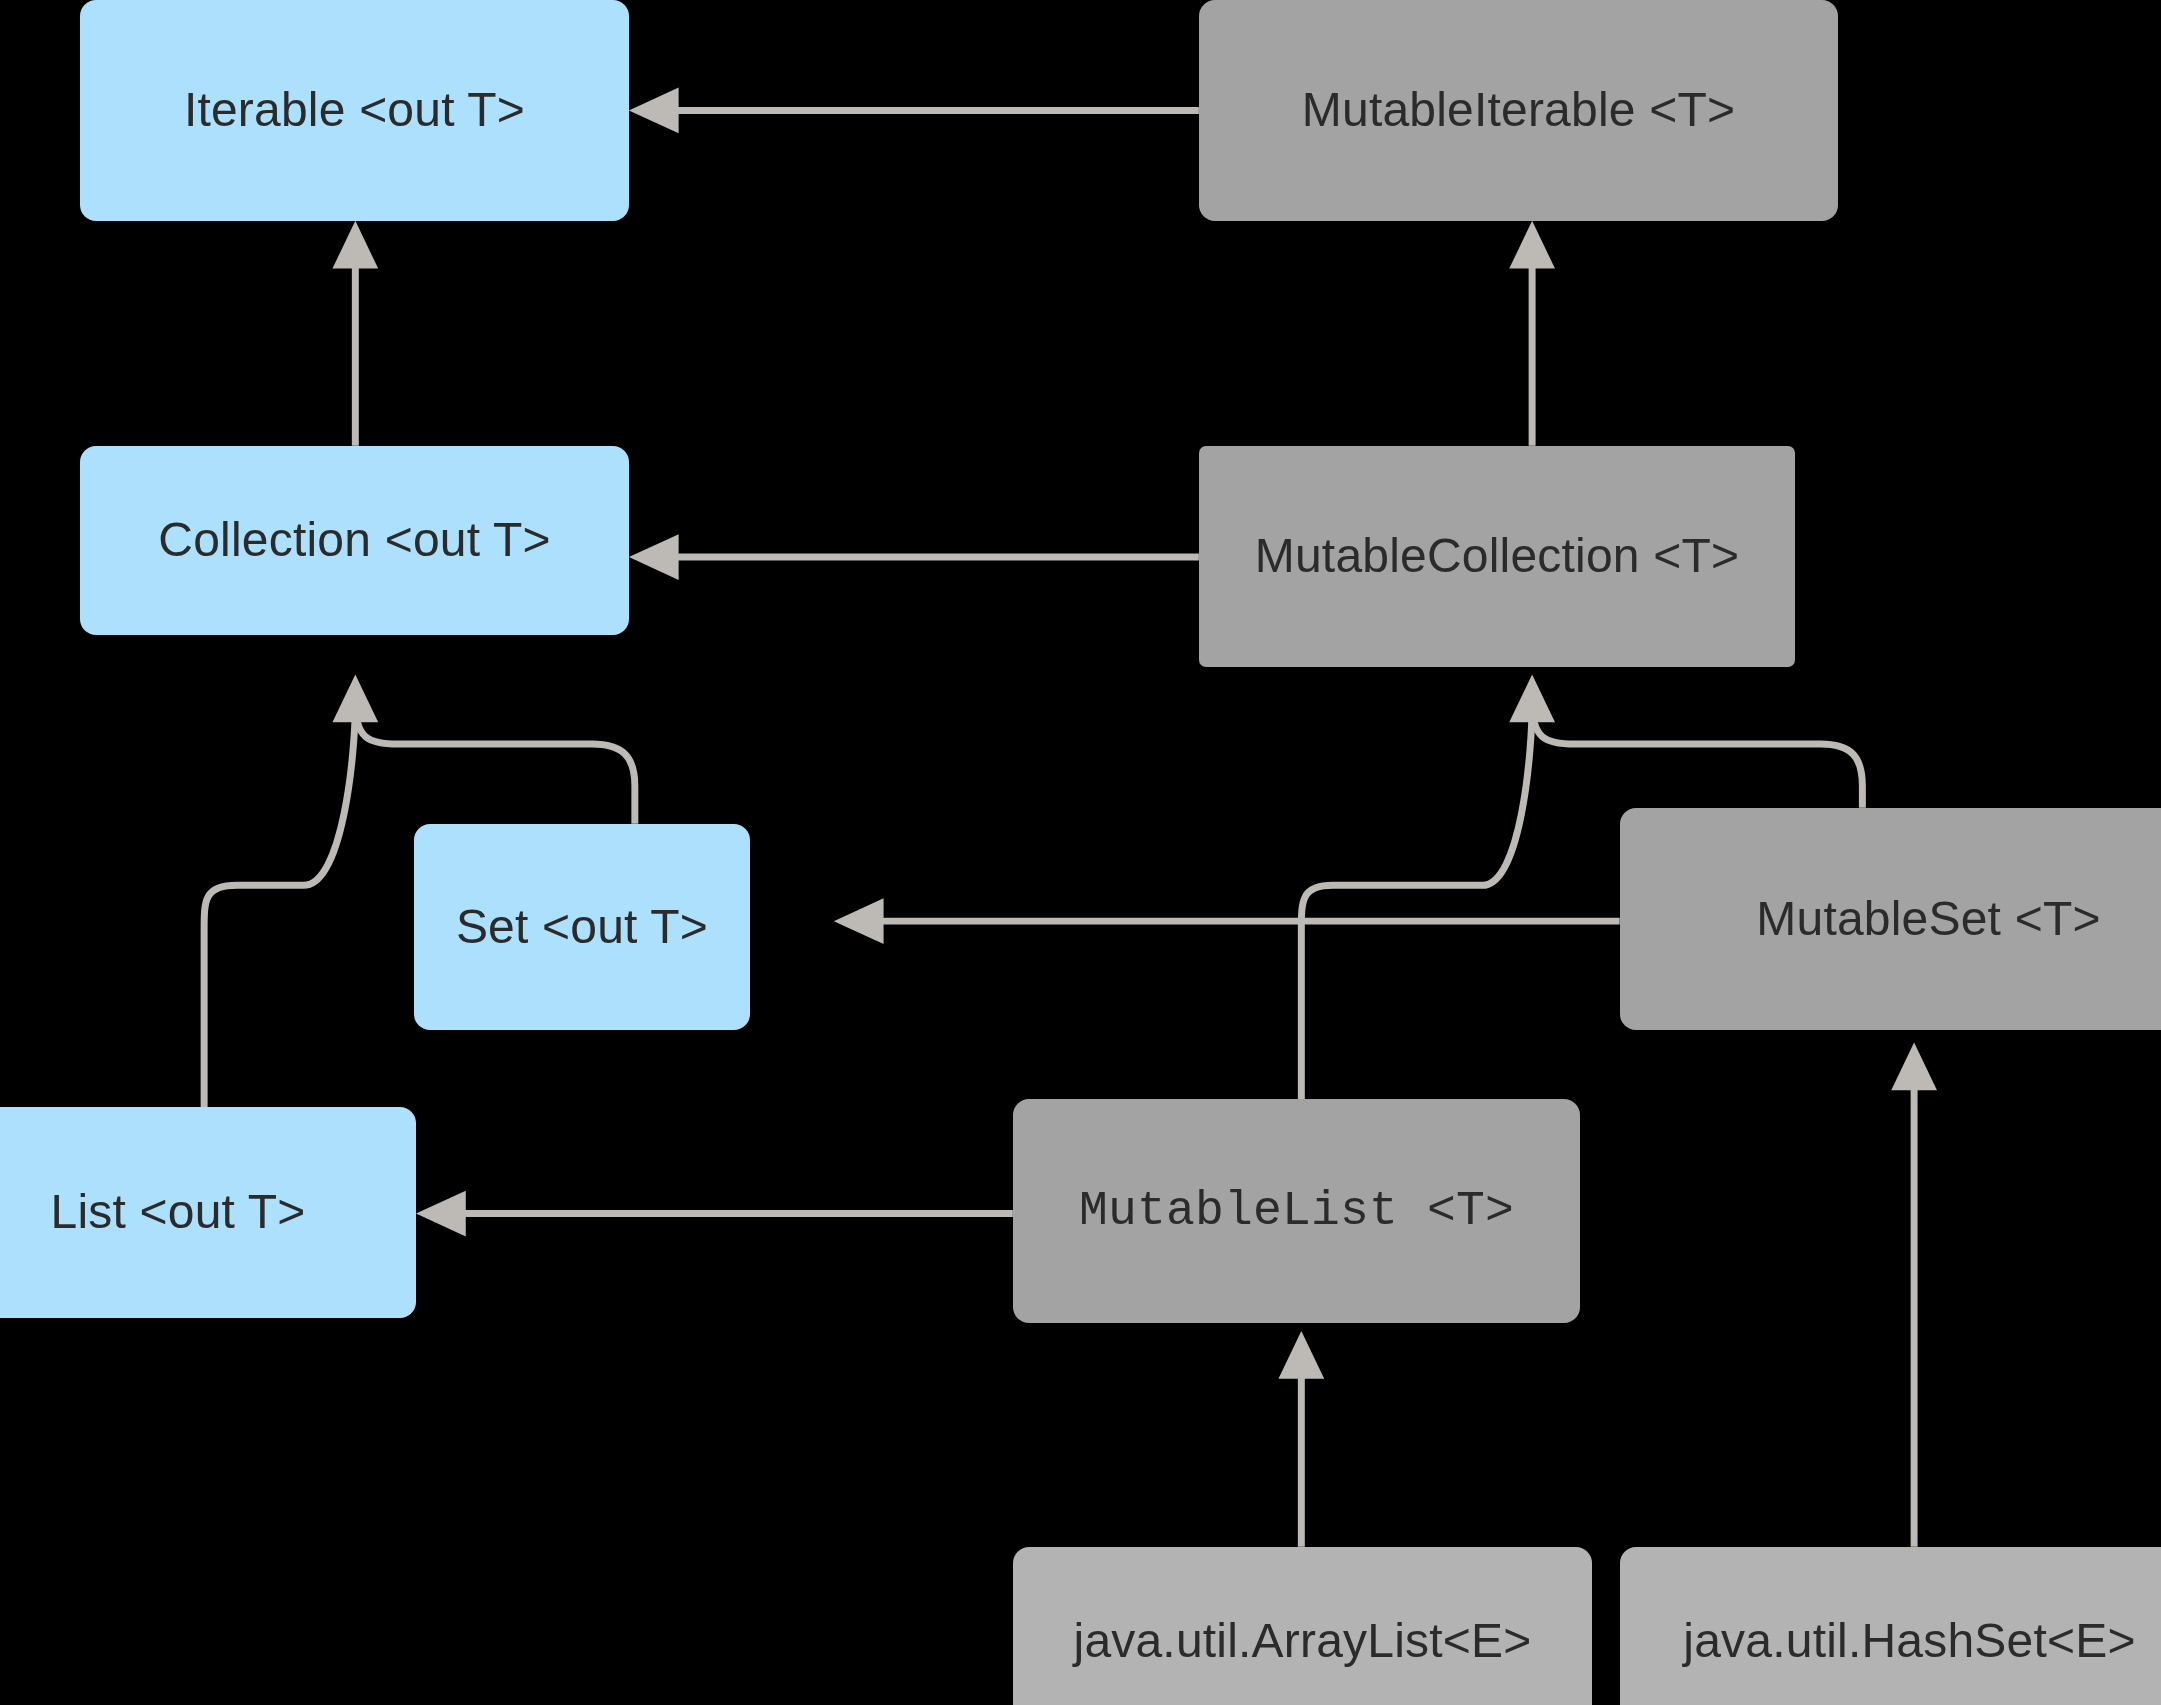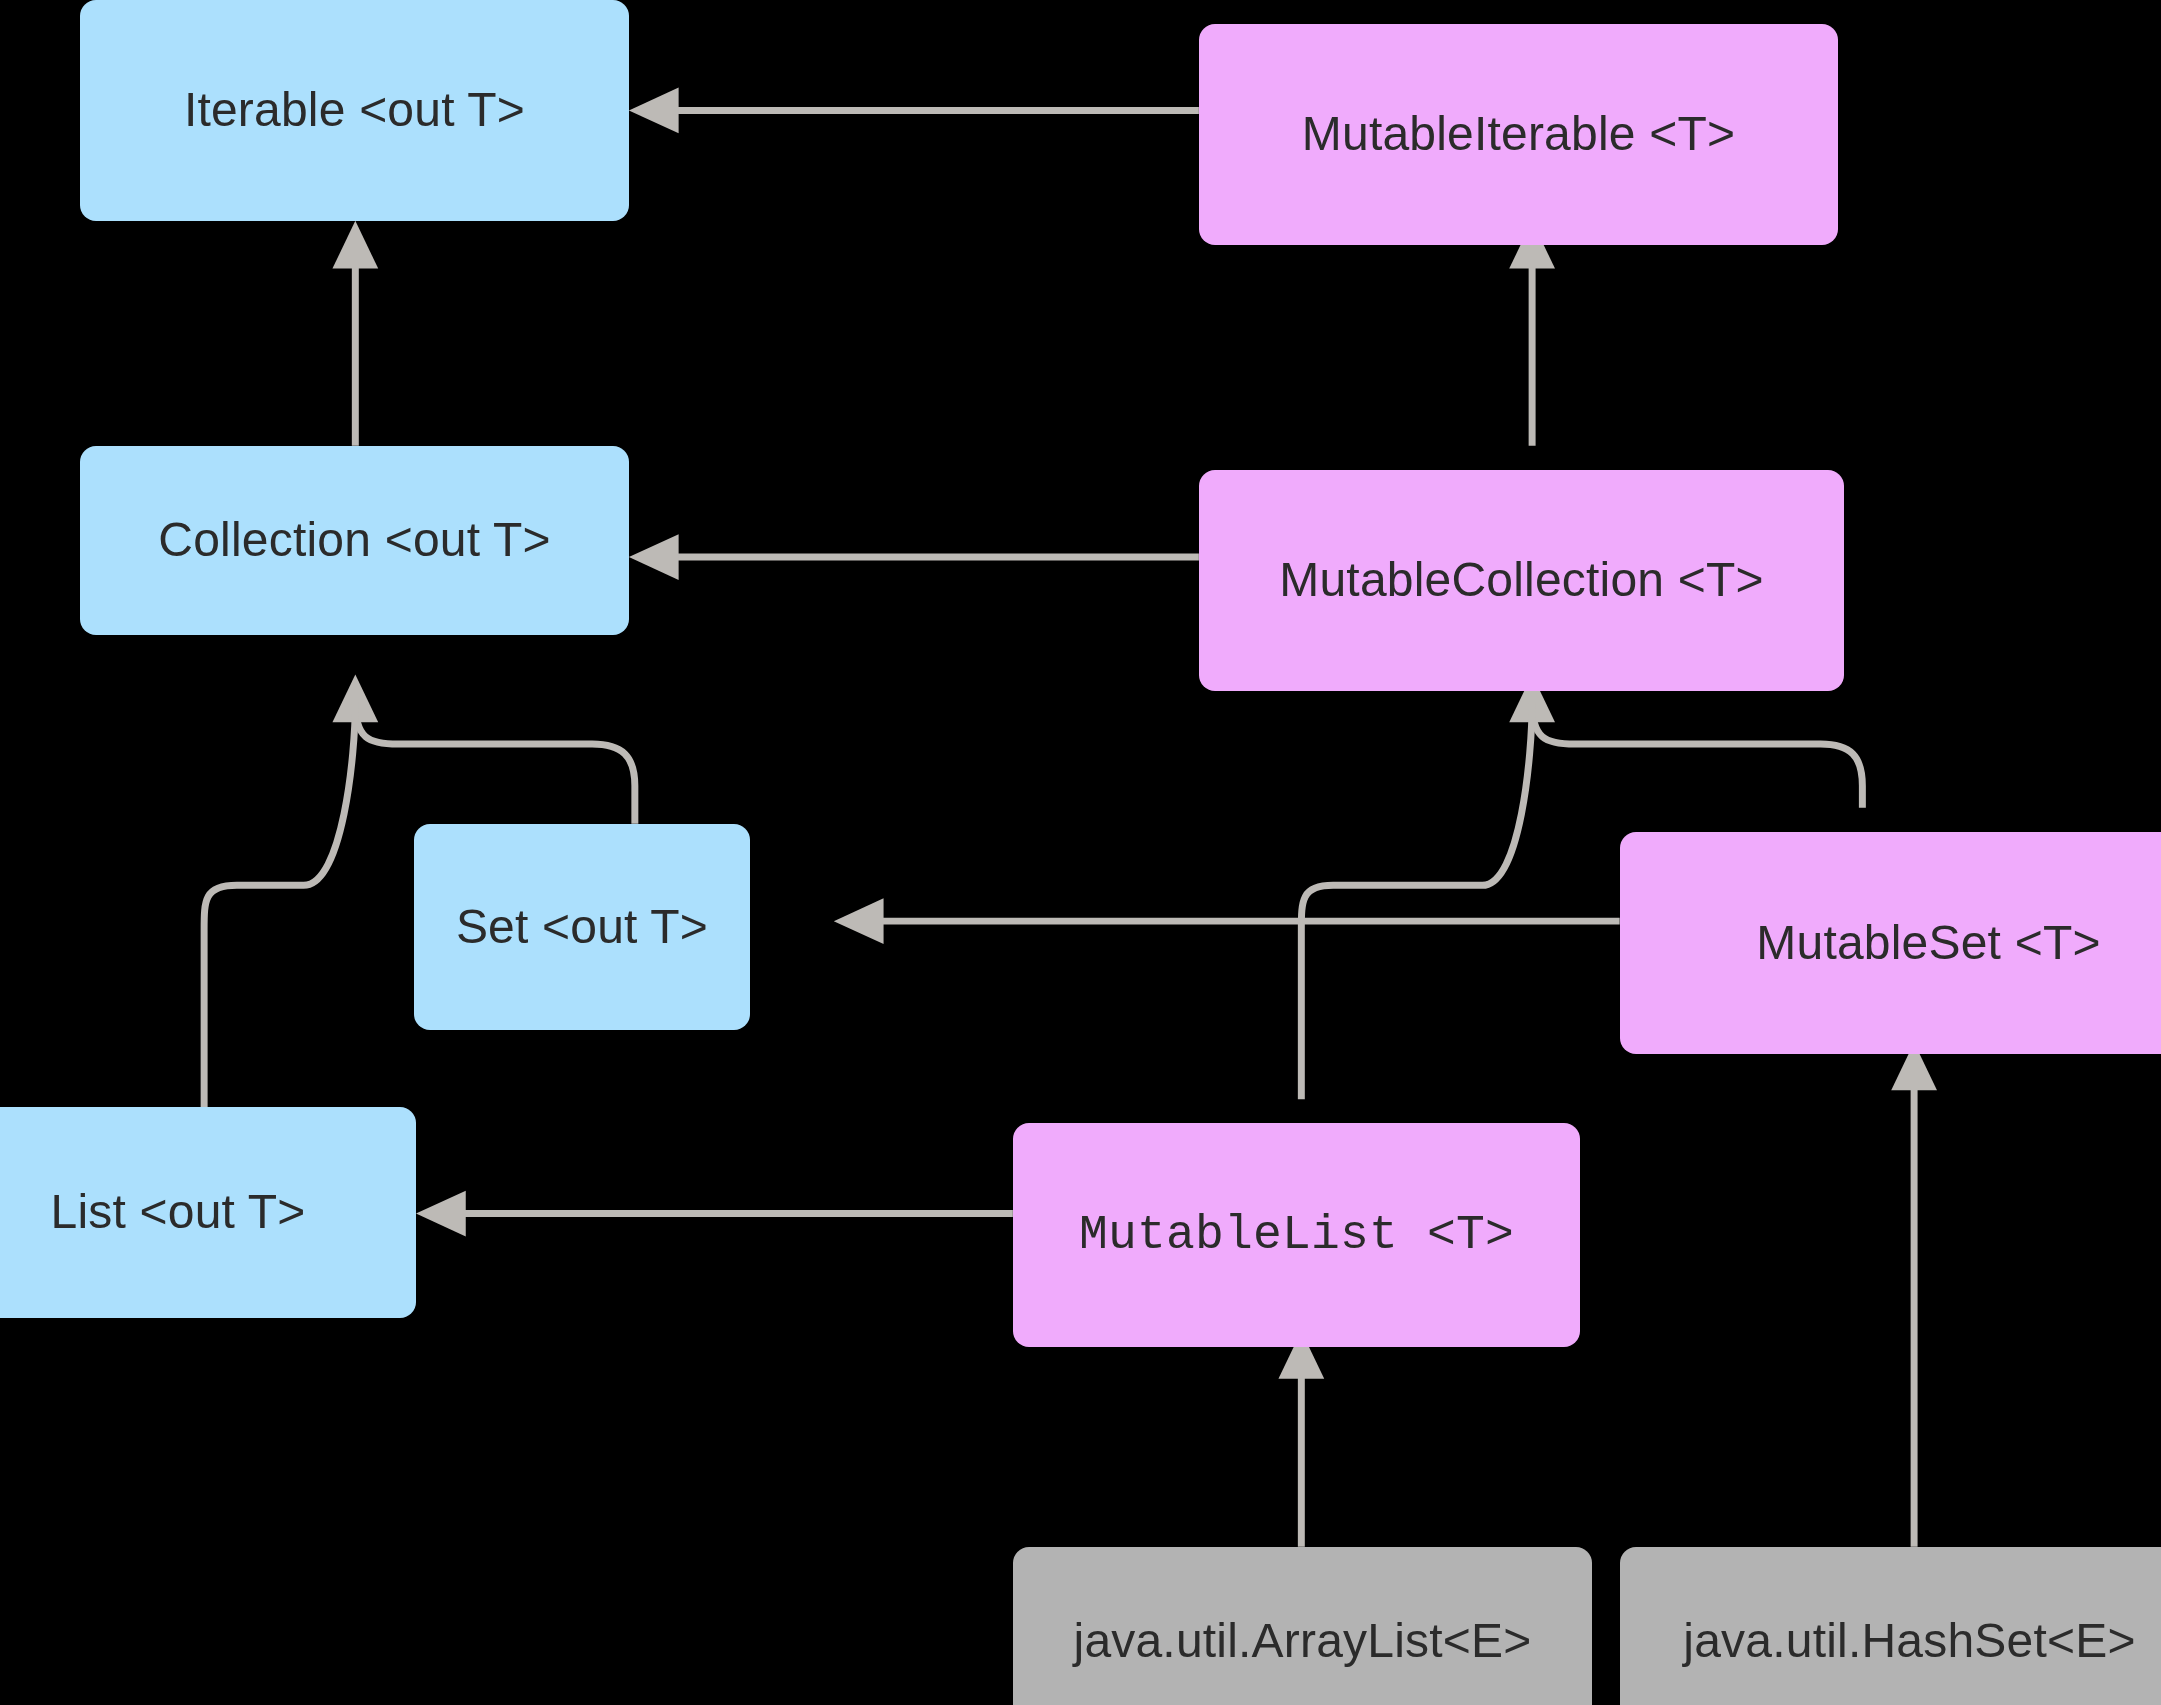--- a/index.html
+++ b/index.html
@@ -25,21 +25,21 @@
     text-align: center;
     color: #2b2b2b;
     font-size: 48px;
     font-weight: 400;
     letter-spacing: 0.2px;
     line-height: 1.1;
     padding: 0 26px;
     font-family: "Liberation Sans", sans-serif;
   }
   .node.readonly  { background: #ACE0FD; }
-  .node.mutable   { background: #f0abfc; margin-top: 24px; }
+  .node.mutable   { background: #a3a3a3; }
   .node.javaimpl  { background: #B3B3B3; }
 
   #edges {
     position: absolute;
     left: 0;
     top: 0;
     width: 2161px;
     height: 1705px;
     pointer-events: none;
   }
@@ -141,21 +141,21 @@
   </div>
 
   <div class="node mutable" style="left:1199px; top:0px; width:639px; height:221px;">
     <span>MutableIterable &lt;T&gt;</span>
   </div>
 
   <div class="node readonly" style="left:80px; top:446px; width:549px; height:189px;">
     <span>Collection &lt;out T&gt;</span>
   </div>
 
-  <div class="node mutable" style="left:1199px; top:446px; width:645px; height:221px;">
+  <div class="node mutable" style="left:1199px; top:446px; width:596px; height:221px;border-radius:7px;">
     <span>MutableCollection &lt;T&gt;</span>
   </div>
 
   <div class="node readonly" style="left:414px; top:824px; width:336px; height:206px;">
     <span>Set &lt;out T&gt;</span>
   </div>
 
   <div class="node mutable" style="left:1620px; top:808px; width:617px; height:222px;">
     <span>MutableSet &lt;T&gt;</span>
   </div>

